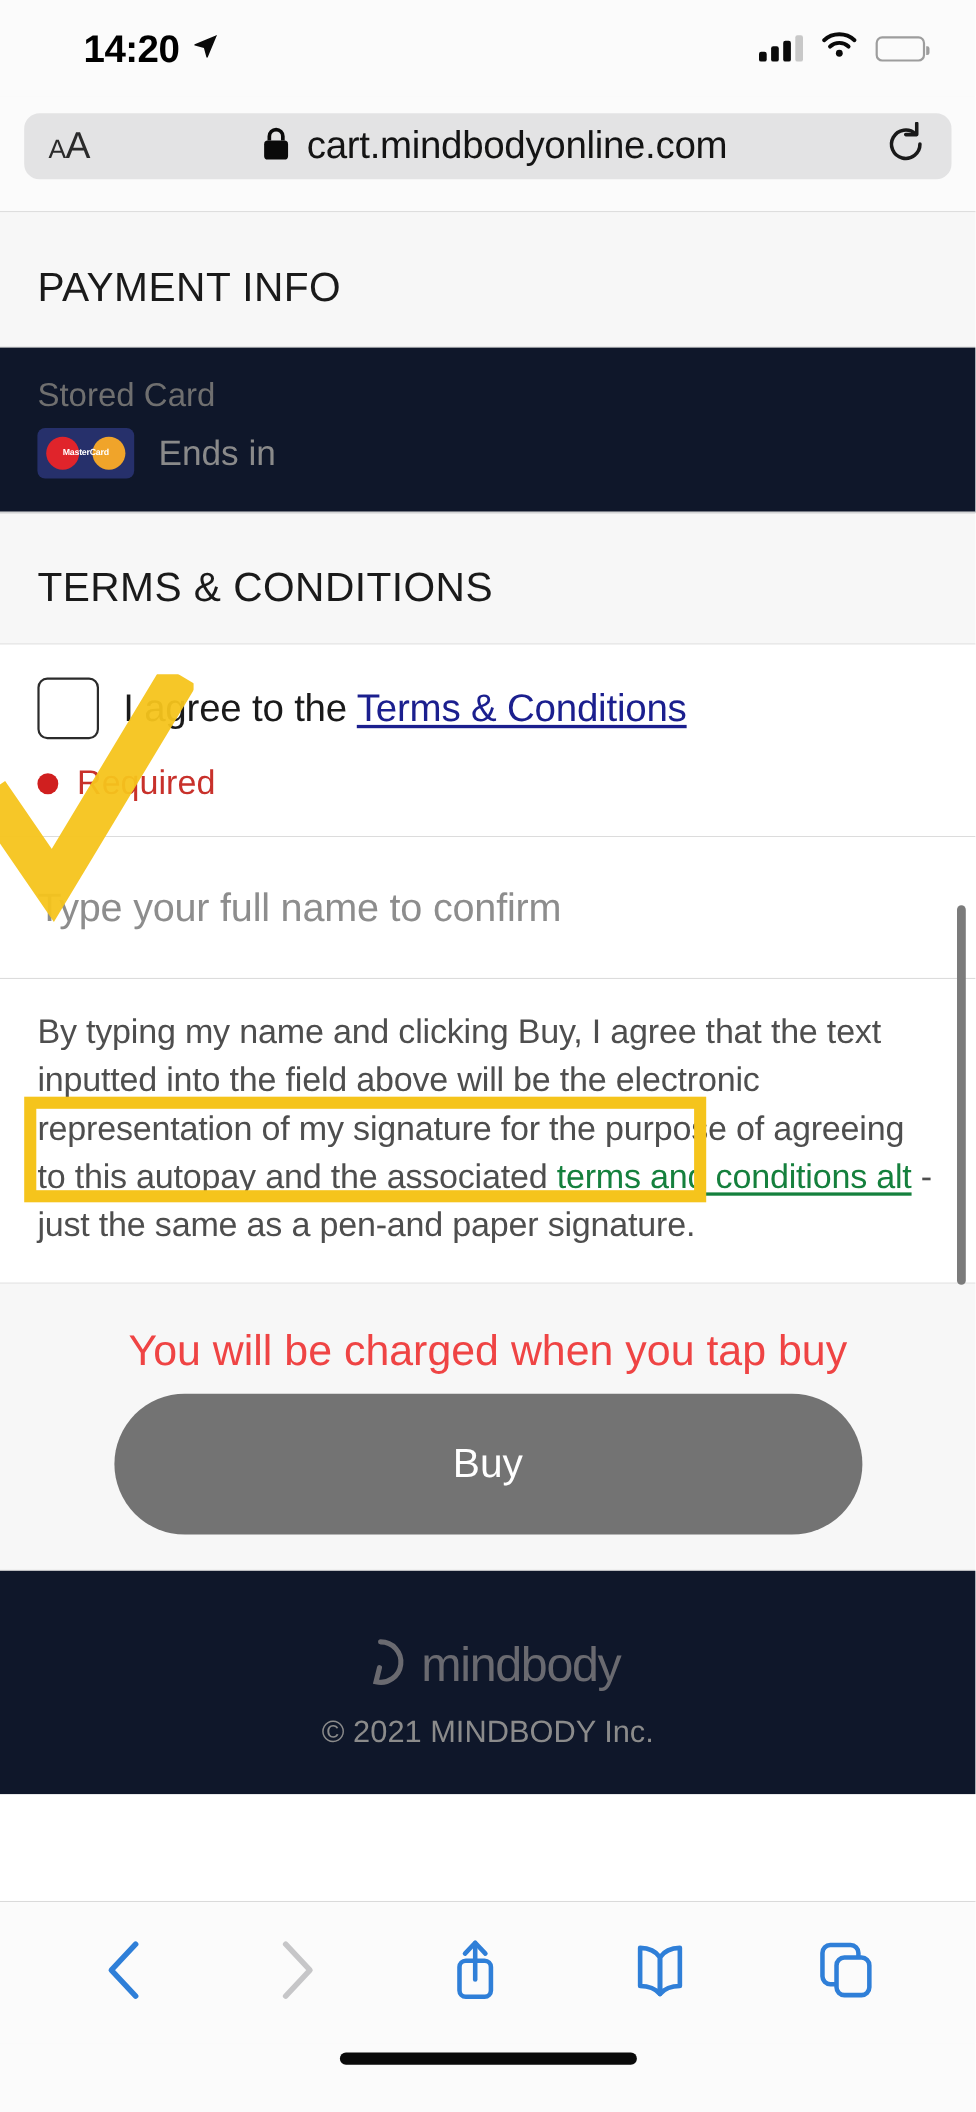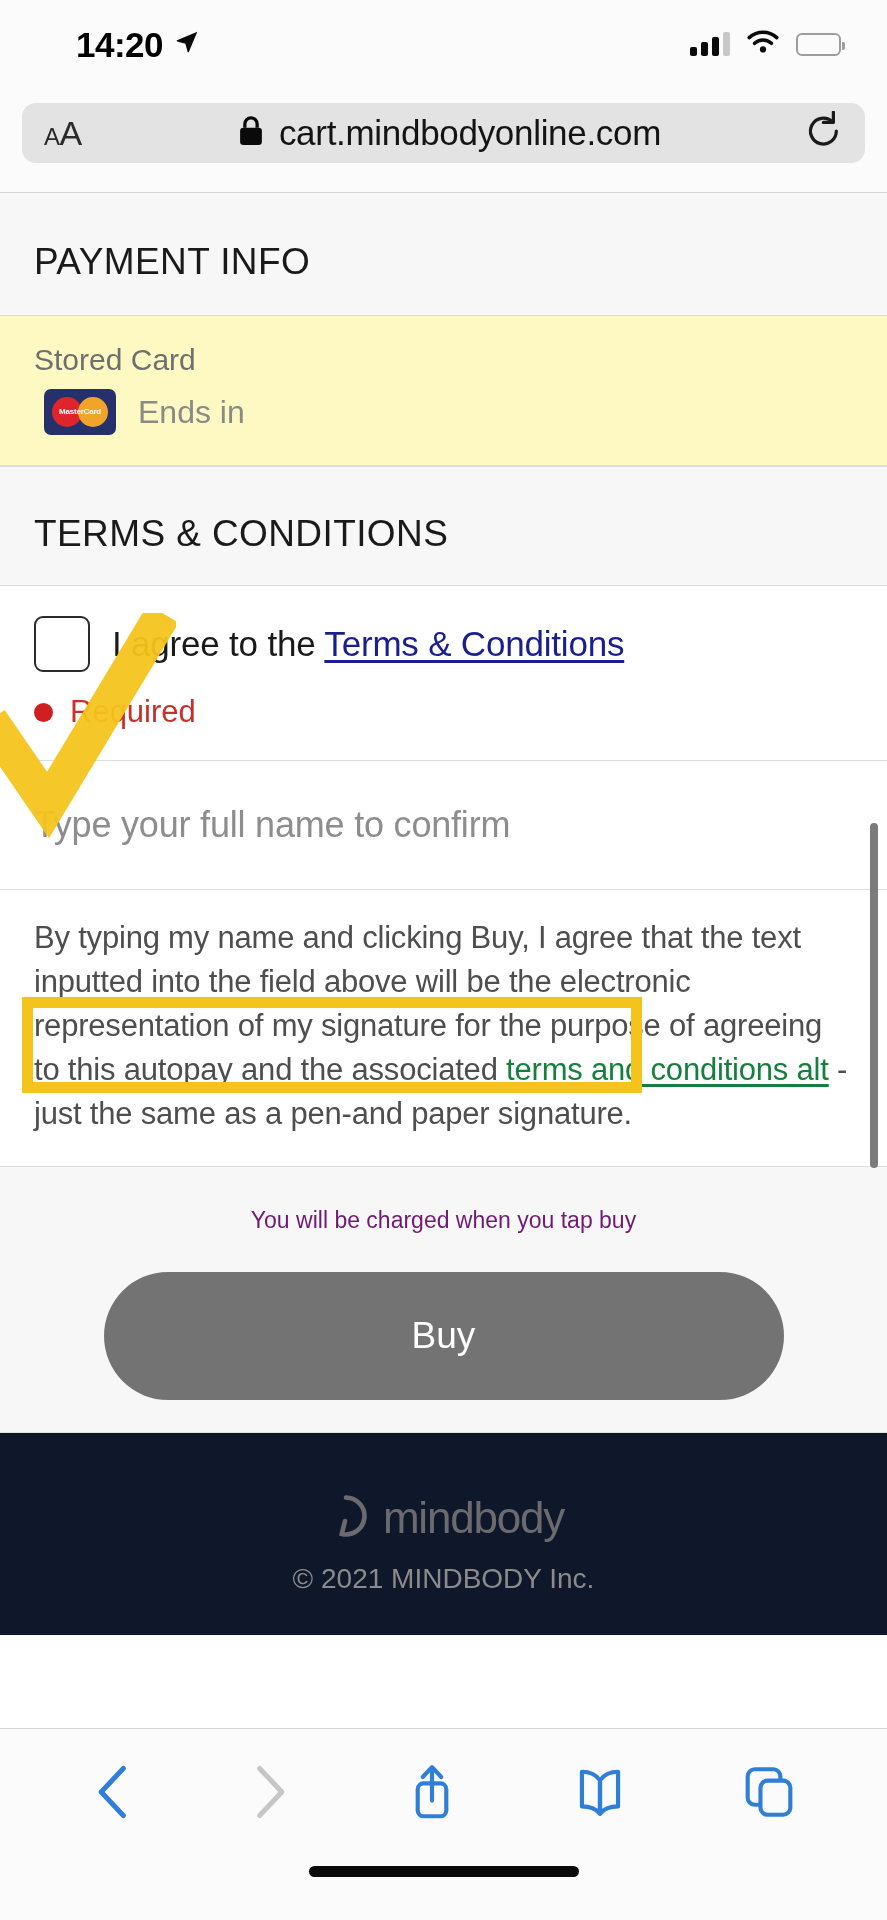--- a/index.html
+++ b/index.html
@@ -158,44 +158,43 @@
     font-weight: 400;
     color: #1a1a1a;
     letter-spacing: 0.4px;
     padding-left: 34px;
     margin-top: 16px;
   }
 
   #payment-head { height: 123px; }
 
   .stored-card-row {
-    background: #fef9c3;
+    background: #0f172a;
     padding: 27px 44px 30px 34px;
     border-bottom: 1.5px solid #dcdcdc;
   }
   .stored-card-label {
     font-size: 30px;
     color: #6f6f6f;
     font-weight: 400;
     margin-bottom: 12px;
   }
   .card-line {
     display: flex;
     align-items: center;
     gap: 22px;
   }
   .mc-logo {
-    width: 72px;
+    width: 88px;
     height: 46px;
     background: #26306b;
     border-radius: 7px;
     position: relative;
     flex: 0 0 auto;
     overflow: hidden;
-    margin-left: 10px;
   }
   .mc-logo .c-red,
   .mc-logo .c-yel {
     position: absolute;
     top: 8px;
     width: 30px;
     height: 30px;
     border-radius: 50%;
   }
   .mc-logo .c-red { left: 8px;  background: #e0242b; }
@@ -299,23 +298,23 @@
     color: #15803d;
   }
 
   .buy-area {
     background: #f7f7f7;
     padding: 40px 0 32px 0;
     text-align: center;
     border-bottom: 1.5px solid #e2e2e2;
   }
   .charge-note {
-    font-size: 23px;
-    color: #701a75;
-    margin-bottom: 38px;
+    font-size: 39px;
+    color: #ef4444;
+    margin-bottom: 16px;
   }
   .buy-btn {
     display: block;
     width: 680px;
     height: 128px;
     margin: 0 auto;
     background: #737373;
     border: none;
     border-radius: 64px;
     color: #ffffff;

